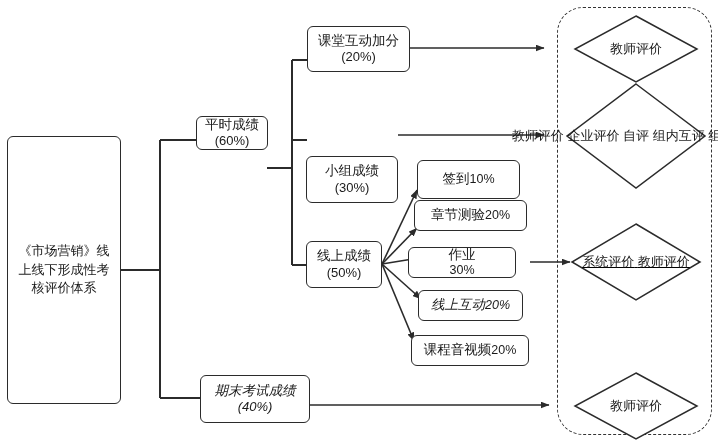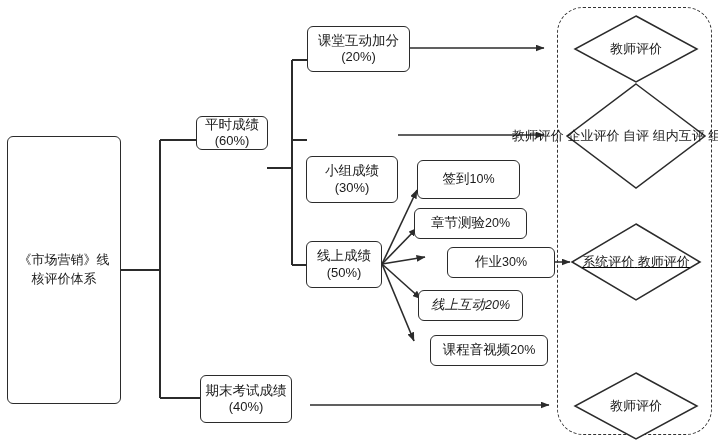--- a/index.html
+++ b/index.html
@@ -94,29 +94,30 @@
     <g stroke="#2b2b2b" stroke-width="1.5" fill="none" marker-end="url(#arrow)">
       <line x1="410" y1="48" x2="544" y2="48"></line>
       <line x1="398" y1="135" x2="544" y2="135"></line>
       <line x1="530" y1="262" x2="570" y2="262"></line>
       <line x1="310" y1="405" x2="549" y2="405"></line>
     </g>
   </svg>
 
   <div class="node root" style="left:7px; top:136px; width:114px; height:268px;">
     <span class="ln">《市场营销》线</span>
+    <span class="ln">上线下形成性考</span>
     <span class="ln">核评价体系</span>
   </div>
 
   <div class="node lvl1" style="left:196px; top:116px; width:72px; height:34px;">
     <span class="ln">平时成绩</span>
     <span class="ln pct">(60%)</span>
   </div>
 
-  <div class="node lvl1" style="left:200px; top:375px; width:92px; height:48px;">
+  <div class="node lvl1" style="left:200px; top:375px; width:110px; height:48px;font-style:italic;">
     <span class="ln">期末考试成绩</span>
     <span class="ln pct">(40%)</span>
   </div>
 
   <div class="node lvl2" style="left:307px; top:26px; width:103px; height:46px;">
     <span class="ln">课堂互动加分</span>
     <span class="ln pct">(20%)</span>
   </div>
 
   <div class="node lvl2" style="left:306px; top:112px; width:92px; height:47px;margin-top:44px;">
@@ -127,36 +128,36 @@
   <div class="node lvl2" style="left:306px; top:241px; width:76px; height:47px;">
     <span class="ln">线上成绩</span>
     <span class="ln pct">(50%)</span>
   </div>
 
   <div class="node leaf" style="left:417px; top:160px; width:103px; height:39px; flex-direction:row;">
     <span>签到</span>
     <span class="small-num">10%</span>
   </div>
 
-  <div class="node leaf" style="left:414px; top:208px; width:113px; height:31px; flex-direction:row;">
+  <div class="node leaf" style="left:414px; top:200px; width:113px; height:31px; flex-direction:row;">
     <span>章节测验</span>
     <span class="small-num">20%</span>
   </div>
 
-  <div class="node leaf" style="left:447px; top:247px; width:108px; height:31px; flex-direction:row;">
+  <div class="node leaf" style="left:408px; top:247px; width:108px; height:31px; flex-direction:column;">
     <span>作业</span>
     <span class="small-num">30%</span>
   </div>
 
   <div class="node leaf" style="left:418px; top:290px; width:105px; height:31px; flex-direction:row;font-style:italic;">
     <span>线上互动</span>
     <span class="small-num">20%</span>
   </div>
 
-  <div class="node leaf" style="left:430px; top:335px; width:118px; height:31px; flex-direction:row;text-align:right;">
+  <div class="node leaf" style="left:411px; top:335px; width:118px; height:31px; flex-direction:row;text-align:right;">
     <span>课程音视频</span>
     <span class="small-num">20%</span>
   </div>
 
   <div class="dashbox" style="left:557px; top:7px; width:155px; height:428px;"></div>
 
   <div class="diamond" style="left:573px; top:14px; width:126px; height:70px;">
     <svg width="126" height="70" viewBox="0 0 126 70">
       <polygon points="63,2 124,35 63,68 2,35" fill="#ffffff" stroke="#2b2b2b" stroke-width="1.5"></polygon>
     </svg>

